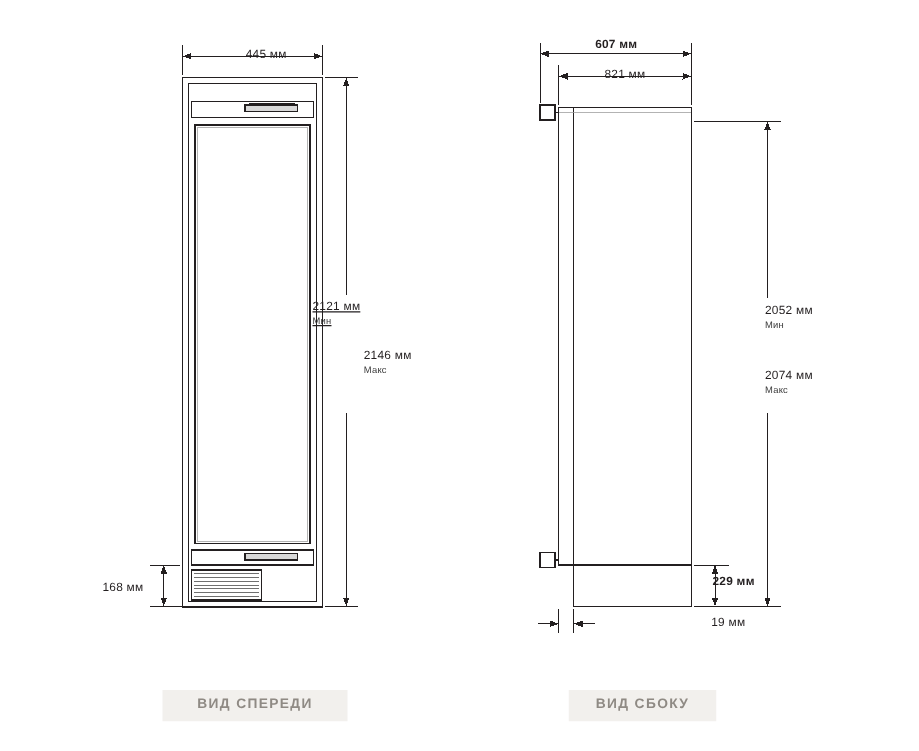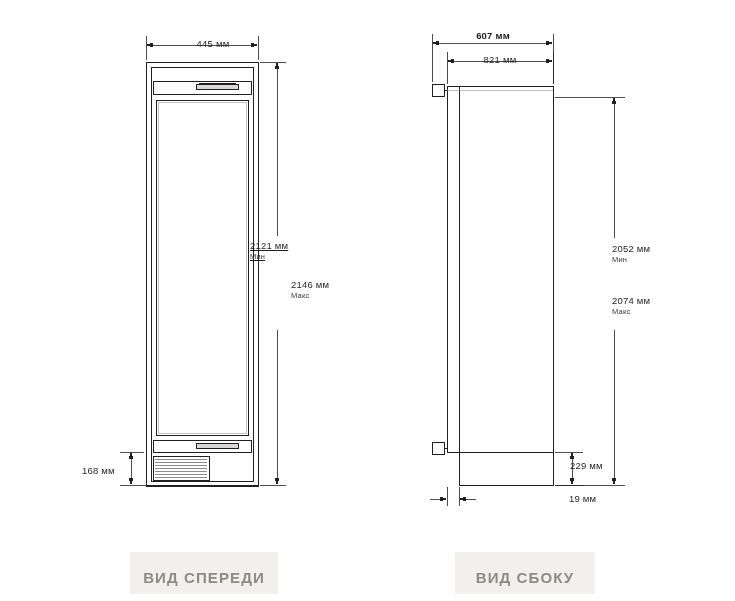--- a/index.html
+++ b/index.html
@@ -33,25 +33,25 @@
     display: block;
     font-size: 7.5px;
     color: #3a3a3a;
   }
   .dim-label.center { text-align: center; }
 
   .caption {
     position: absolute;
     background: #f2f0ed;
     color: #8f8a84;
-    font-size: 15px;
+    font-size: 11px;
     font-weight: bold;
     letter-spacing: 1.1px;
     text-align: center;
-    padding: 17px 0 8px 0;
+    padding: 5px 0 8px 0;
     white-space: nowrap;
   }
 </style>
 </head>
 <body>
 
 <div class="diagram">
   <svg width="735" height="601" viewBox="0 0 735 601">
     <g fill="none" stroke="#231f20" stroke-width="1" shape-rendering="crispEdges">
 
@@ -203,23 +203,23 @@
 <div class="dim-label" style="left:612px; top:243px;">
   <span>2052 мм</span>
   <span class="sub">Мин</span>
 </div>
 
 <div class="dim-label" style="left:612px; top:295px;">
   <span>2074 мм</span>
   <span class="sub">Макс</span>
 </div>
 
-<div class="dim-label" style="left:570px; top:460px;">
+<div class="dim-label" style="left:570px; top:460px;font-weight:bold;">
   <span>229 мм</span>
 </div>
 
 <div class="dim-label" style="left:569px; top:493px;">
   <span>19 мм</span>
 </div>
 
 <div class="caption" style="left:130px; top:552px; width:148px;">ВИД СПЕРЕДИ</div>
 
-<div class="caption" style="left:455px; top:552px; width:140px;">ВИД СБОКУ</div>
+<div class="caption" style="left:455px; top:552px; width:118px;">ВИД СБОКУ</div>
 
 </body></html>

